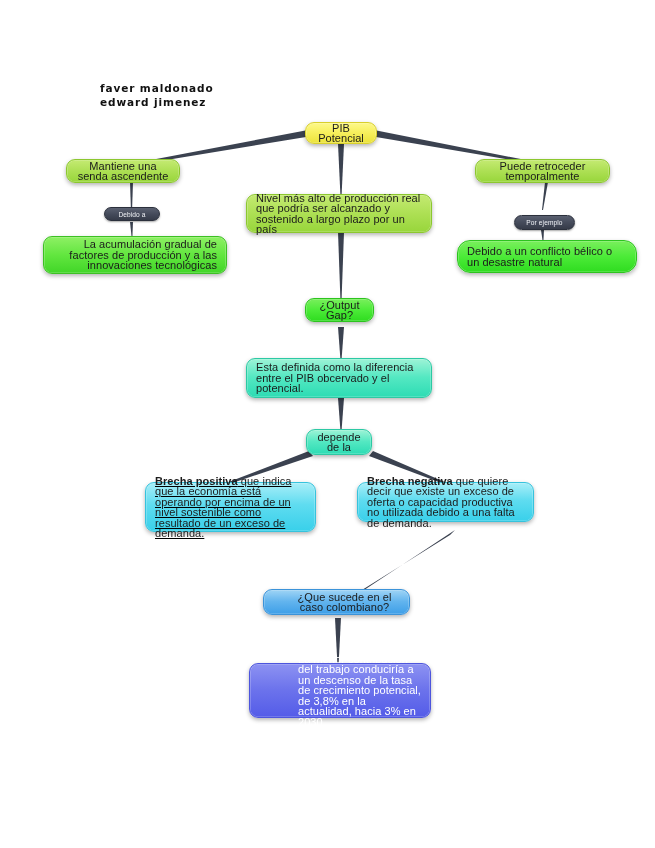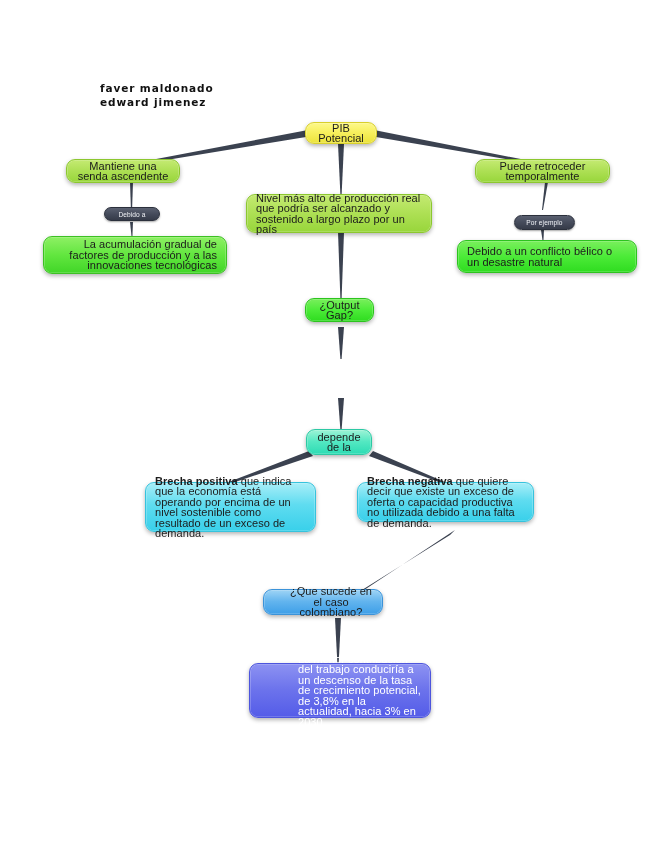--- a/index.html
+++ b/index.html
@@ -175,42 +175,45 @@
   </div>
 
   <div class="node n-green-lt center" style="left:465px; top:119px; width:135px; height:24px;">
     <span class="txt">Puede retroceder temporalmente</span>
   </div>
 
   <div class="pill" style="left:504px; top:175px; width:61px; height:15px;">
     <span class="txt">Por ejemplo</span>
   </div>
 
-  <div class="node n-green-br" style="left:447px; top:200px; width:180px; height:33px;">
+  <div class="node n-green-br" style="left:447px; top:200px; width:180px; height:33px;border-radius:13px;">
     <span class="txt">Debido a un conflicto bélico o un desastre natural</span>
   </div>
 
   <div class="node n-green-br center" style="left:295px; top:258px; width:69px; height:24px;">
     <span class="txt">¿Output Gap?</span>
   </div>
 
+  <div class="node n-mint" style="left:236px; top:318px; width:186px; height:40px;">
+    <span class="txt">Esta  definida como la diferencia entre el PIB obcervado y el potencial.</span>
+  </div>
 
   <div class="node n-mint center" style="left:296px; top:389px; width:66px; height:26px;">
     <span class="txt">depende de la</span>
   </div>
 
-  <div class="node n-cyan" style="left:135px; top:442px; width:171px; height:50px;">
+  <div class="node n-cyan" style="left:135px; top:442px; width:171px; height:50px;text-decoration:underline;">
     <span class="txt"><b class="bold">Brecha positiva</b><span> que indica que la economía está operando por encima de un nivel sostenible como resultado de un exceso de demanda.</span></span>
   </div>
 
   <div class="node n-cyan" style="left:347px; top:442px; width:177px; height:40px;">
     <span class="txt"><b class="bold">Brecha negativa</b><span> que quiere decir que existe un exceso de oferta o capacidad productiva no utilizada debido a una falta de demanda.</span></span>
   </div>
 
-  <div class="node n-blue center" style="left:253px; top:549px; width:120px; height:26px;padding-left:16px;">
+  <div class="node n-blue center" style="left:253px; top:549px; width:147px; height:26px;padding-left:16px;">
     <span class="txt">¿Que sucede en el caso colombiano?</span>
   </div>
 
   <div class="node n-indigo" style="left:239px; top:623px; width:182px; height:55px;">
     <span class="txt">La menor contribución del trabajo conduciría a un descenso de la tasa de crecimiento potencial, de 3,8% en la actualidad, hacia 3% en 2030.</span>
   </div>
 
 </div>
 
 </body></html>

